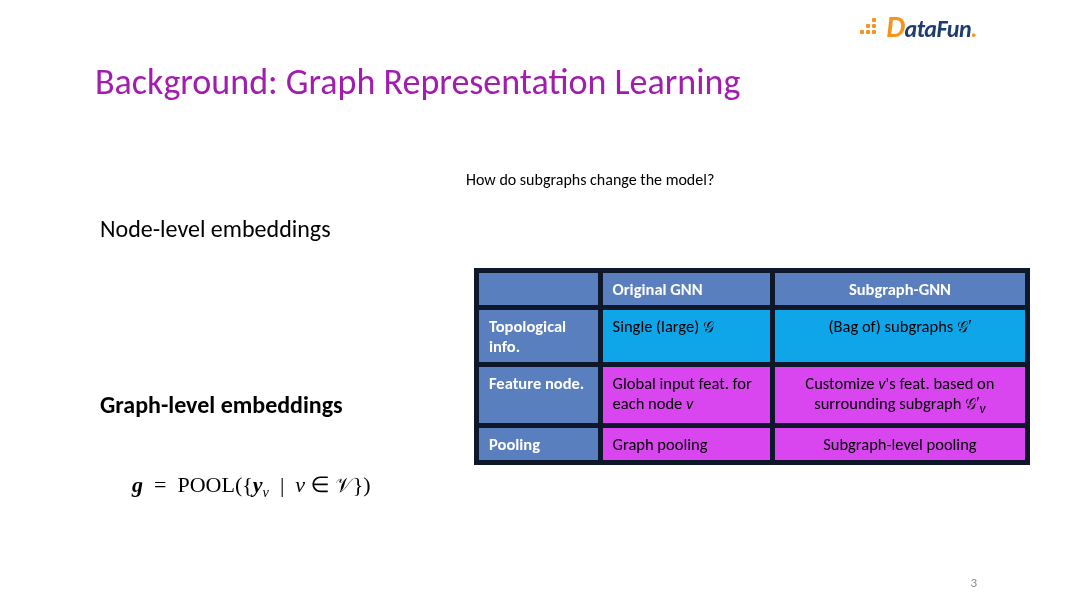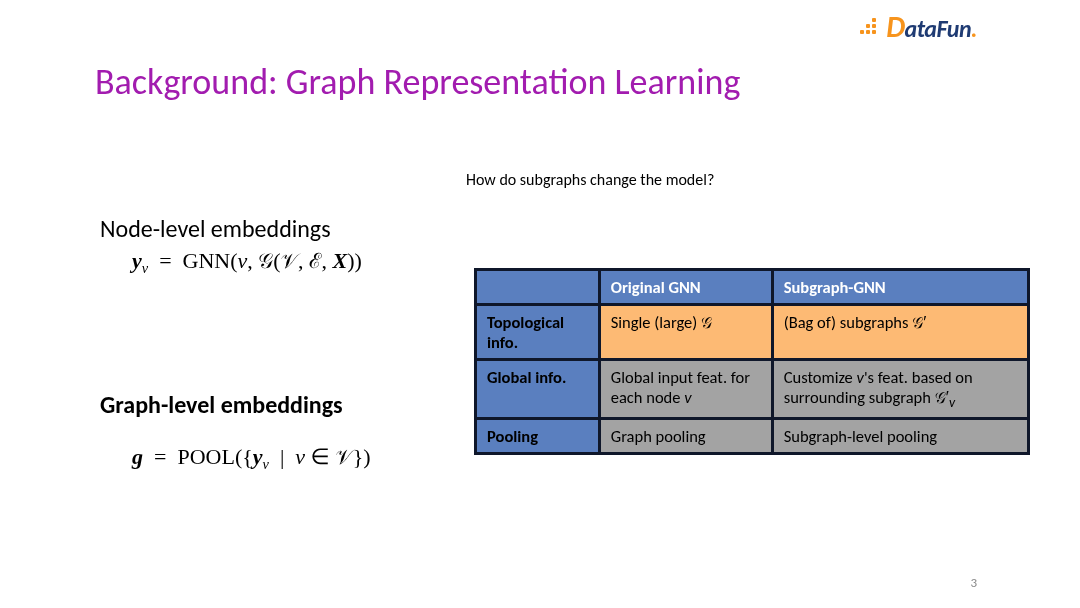--- a/index.html
+++ b/index.html
@@ -13,37 +13,37 @@
   .logo-text .rest { color:#1f3b73; }
   .logo-text .dot { color:#f7941d; }
 
   .title { position:absolute; left:95px; top:60px; font-size:36px; font-weight:400; color:#a21caf; }
 
   .sub1 { position:absolute; left:100px; top:170px; font-size:24px; font-weight:400;margin-top:44px; }
   .sub2 { position:absolute; left:100px; top:390px; font-size:24px; font-weight:700; }
   .sub3 { position:absolute; left:466px; top:170px; font-size:16px; font-weight:400; }
 
   .eq1 { position:absolute; left:132px; top:246px; font-family: "Cambria Math", "STIX", serif; font-size:22px; }
-  .eq2 { position:absolute; left:132px; top:444px; font-family: "Cambria Math", "STIX", serif; font-size:22px; }
+  .eq2 { position:absolute; left:132px; top:472px; font-family: "Cambria Math", "STIX", serif; font-size:22px; }
   .math .bi { font-weight:700; font-style: italic; }
   .math .up { font-style:normal; }
   .math .it { font-style: italic; }
   .math .scr { font-family: "Segoe Script", "Brush Script MT", cursive; font-size:0.95em;}
   .math sub { font-size: 0.65em; vertical-align: sub; }
 
   .table-wrap { position:absolute; left:474px; top:268px; width:556px; font-size:16.5px; }
   table { border-collapse: collapse; width:100%; }
-  td { padding:6px 10px; vertical-align: top; border:3px solid #0f172a;margin-left:38px; }
+  td { padding:6px 10px; vertical-align: top; border:5px solid #0f172a;margin-left:38px; }
   .hdr-blank { background:#5a7fbf; width:124px; }
   .hdr { background:#5a7fbf; color:#fff; font-weight:700; }
   .col2 { width:174px; }
-  .col3 { width:258px; }
-  .rowlabel { background:#5a7fbf; color:#000000; font-weight:700; }
-  tr.odd td.cell { background:#fdba74; }
-  tr.even td.cell { background:#a3a3a3; }
+  .col3 { width:258px;text-align:center; }
+  .rowlabel { background:#5a7fbf; color:#ffffff; font-weight:700; }
+  tr.odd td.cell { background:#0ea5e9; }
+  tr.even td.cell { background:#d946ef; }
   .cell .scr { font-family:"Segoe Script","Brush Script MT",cursive; font-size:0.95em;}
   .cell .it { font-style: italic; }
   .pagenum { position:absolute; right:30px; bottom:18px; font-size:13px; color:#888; }
 </style>
 </head>
 <body>
 
 <div class="slide">
 
   <div class="logo">
@@ -59,38 +59,37 @@
       <span class="d1">D</span><span class="rest">ataFun</span><span class="dot">.</span>
     </div>
   </div>
 
   <div class="title">Background: Graph Representation Learning</div>
 
   <div class="sub1">Node-level embeddings</div>
   <div class="sub2">Graph-level embeddings</div>
   <div class="sub3">How do subgraphs change the model?</div>
 
-  <div class="eq1 math"><span class="bi">y</span><sub><span class="it">v</span></sub> &nbsp;=&nbsp; <span class="up">GNN</span>(<span class="it">v</span>, <span class="scr">𝒢</span>(<span class="scr">𝒱</span>, <span class="scr">ℰ</span>, <span class="bi">X</span>))</div>
   <div class="eq2 math"><span class="bi">g</span> &nbsp;=&nbsp; <span class="up">POOL</span>({<span class="bi">y</span><sub><span class="it">v</span></sub> &nbsp;|&nbsp; <span class="it">v</span> ∈ <span class="scr">𝒱</span>})</div>
 
   <div class="table-wrap">
     <table>
       <tbody>
           <tr class="header-row">
         <td class="hdr-blank"></td>
         <td class="hdr col2">Original GNN</td>
         <td class="hdr col3">Subgraph-GNN</td>
       </tr>
       <tr class="odd">
         <td class="rowlabel">Topological info.</td>
         <td class="cell col2">Single (large) <span class="scr">𝒢</span></td>
         <td class="cell col3">(Bag of) subgraphs <span class="scr">𝒢</span>′</td>
       </tr>
       <tr class="even">
-        <td class="rowlabel">Global info.</td>
+        <td class="rowlabel">Feature node.</td>
         <td class="cell col2">Global input feat. for each node <span class="it">v</span></td>
         <td class="cell col3">Customize <span class="it">v</span>'s feat. based on surrounding subgraph <span class="scr">𝒢</span>′<sub><span class="it">v</span></sub></td>
       </tr>
       <tr class="even">
         <td class="rowlabel">Pooling</td>
         <td class="cell col2">Graph pooling</td>
         <td class="cell col3">Subgraph-level pooling</td>
       </tr>
     </tbody>
       </table>

